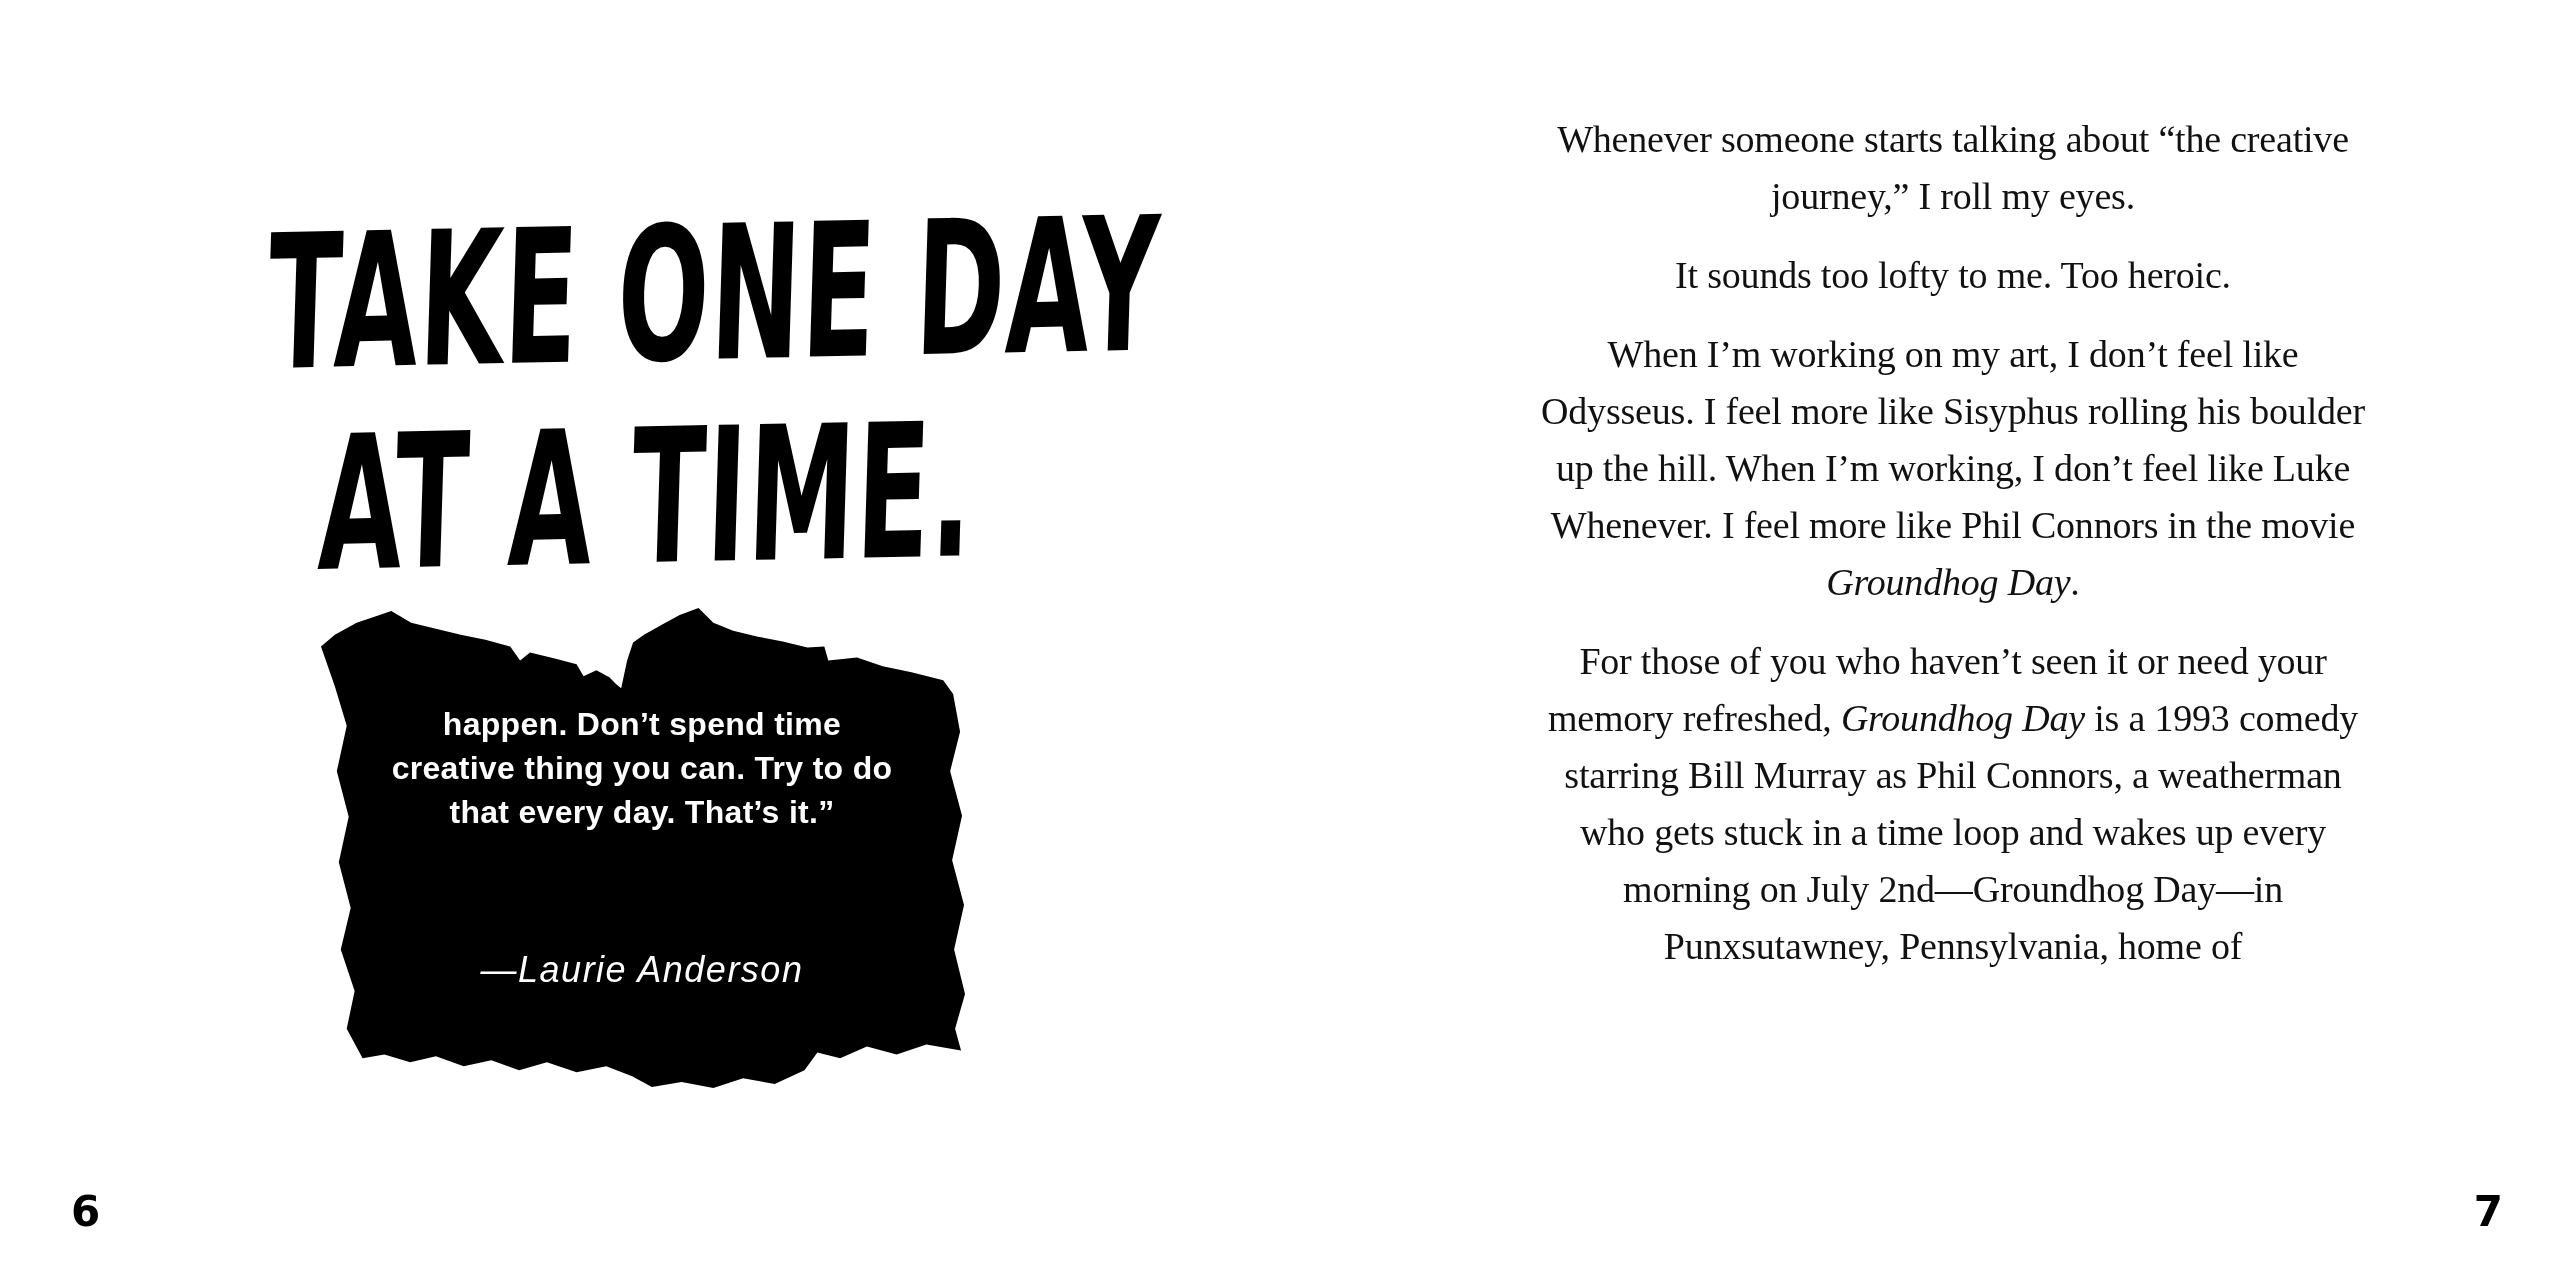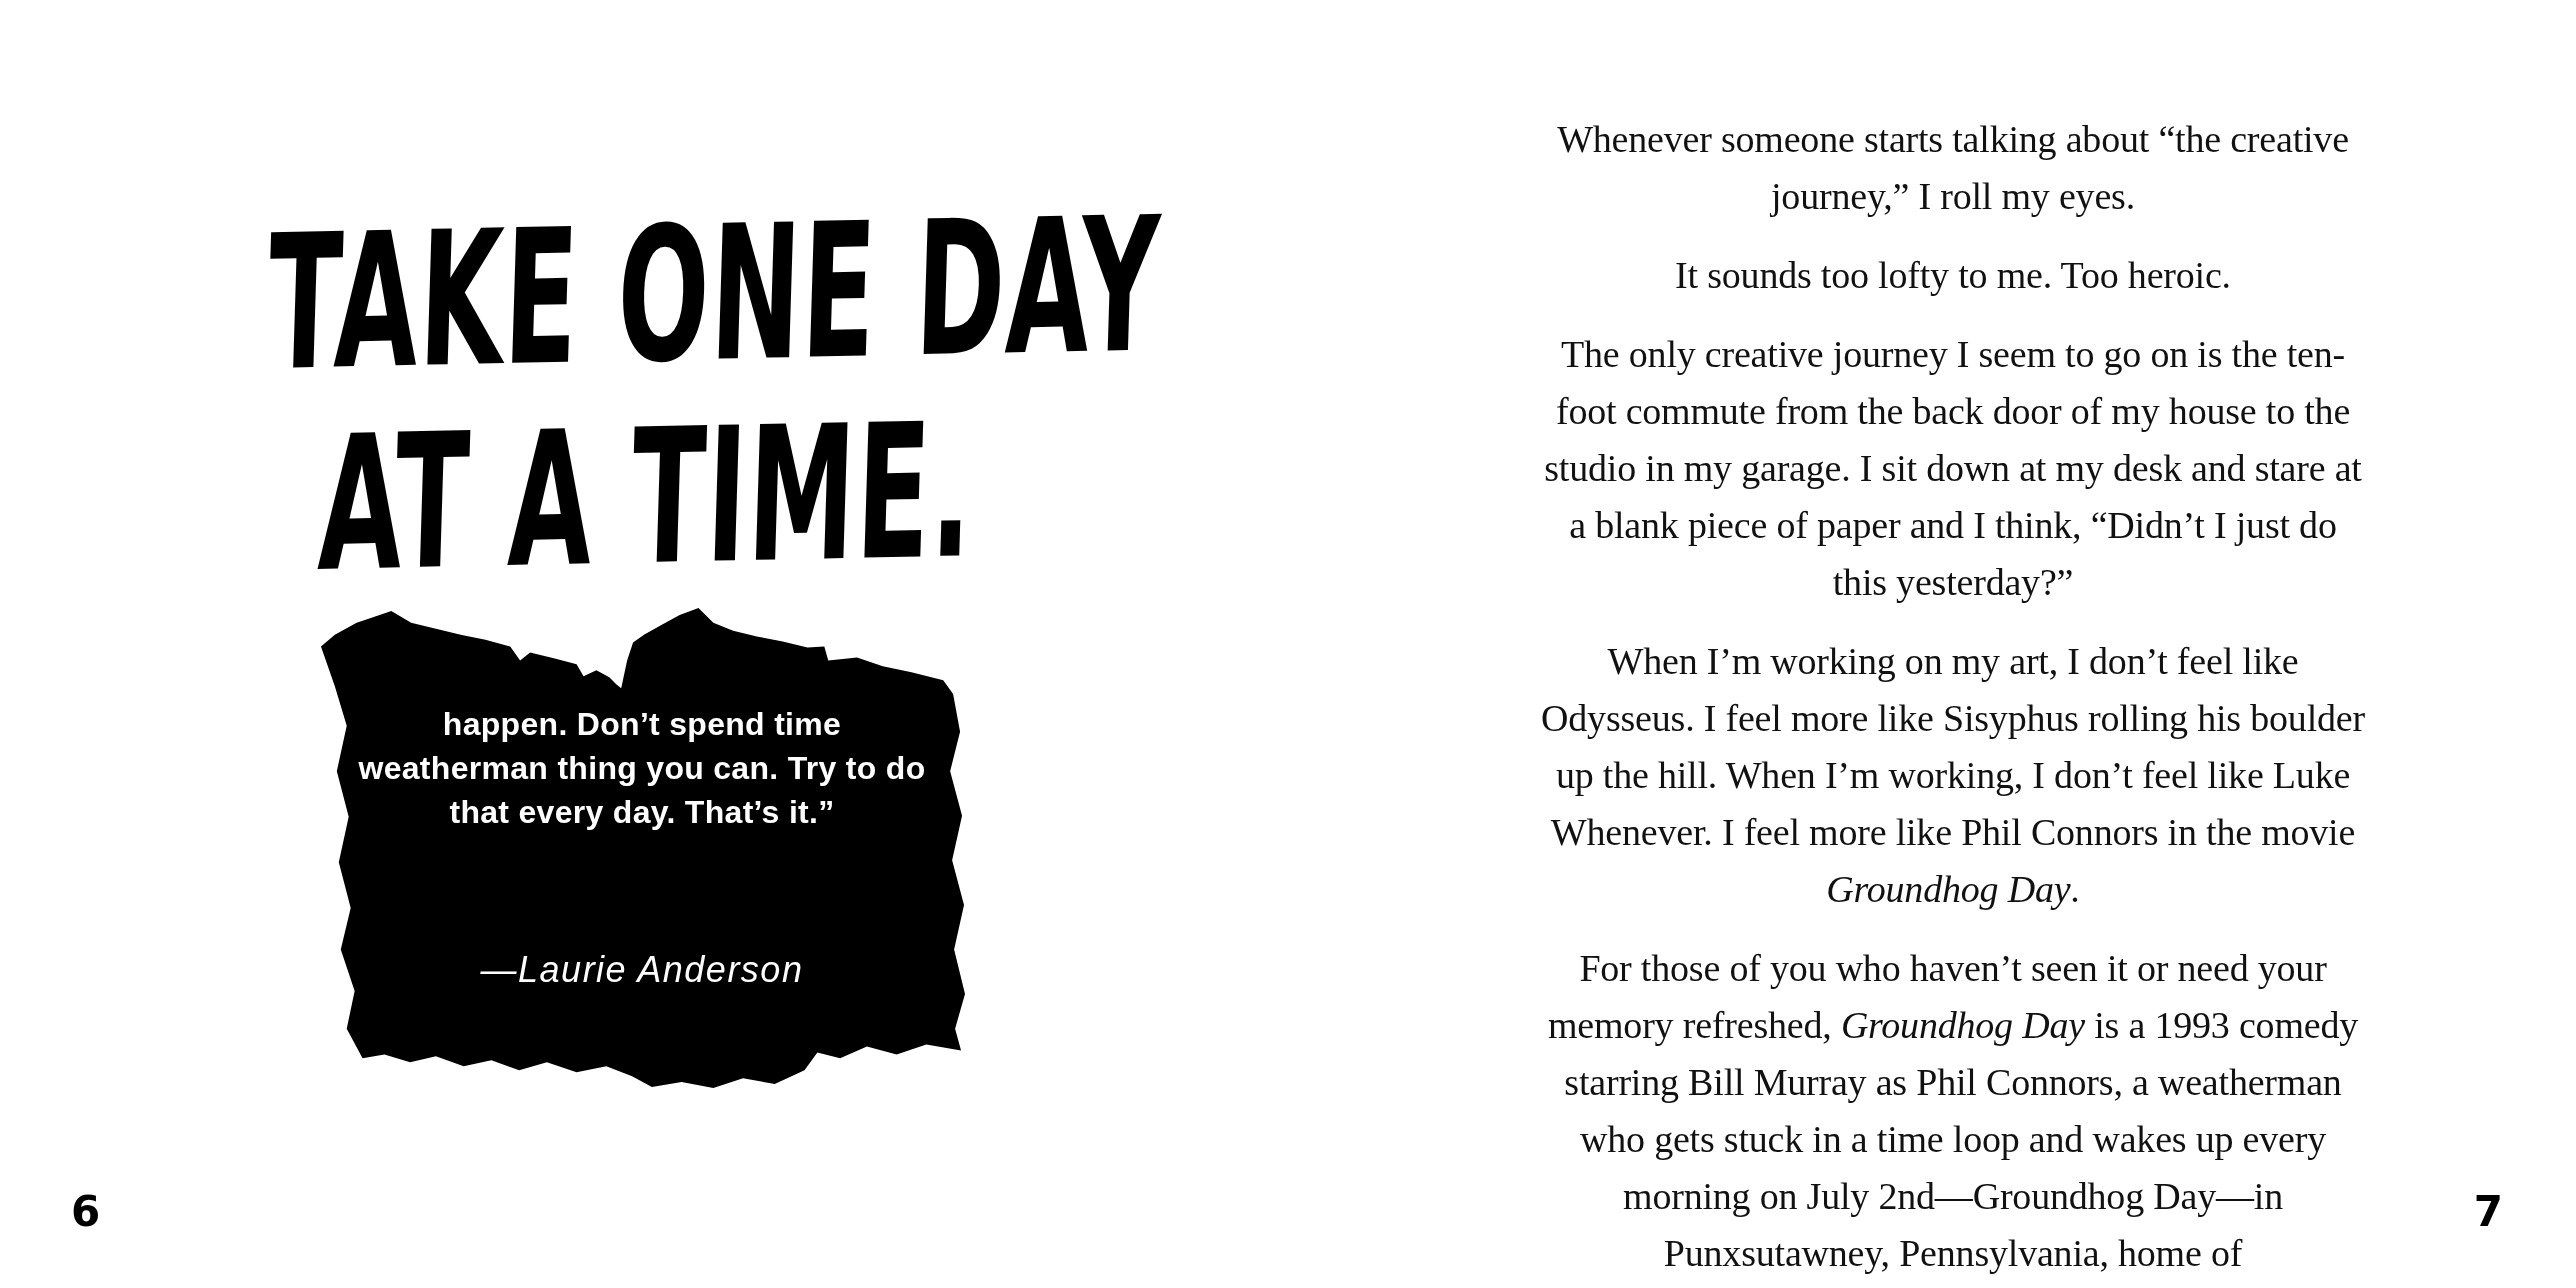--- a/index.html
+++ b/index.html
@@ -94,34 +94,33 @@
              L 307,86 313,58 319,40
              L 330,32 348,22 366,12 385,5 400,20 420,28 445,34 470,39 495,45 512,44 516,58 545,55 571,64 600,70 632,78 642,92
              L 649,130 639,170 651,215 641,260 653,305 643,350 654,395 644,430 650,452
              L 615,446 585,456 555,448 528,460 505,454
              L 492,472 462,486 430,480 400,490 368,484 338,489 318,478
              L 292,468 262,474 232,464 204,472 176,462 148,468 120,458 94,464 68,456 46,460
              L 30,430 38,392 24,350 34,308 22,262 32,216 20,170 30,124 18,84 4,44 Z" fill="#000000"></path>
       </svg>
       <blockquote>
         <span>happen. Don’t spend time</span>
-        <span>weatherman thing you can. Try to do</span>
+        <span>creative thing you can. Try to do</span>
         <span>that every day. That’s it.”</span>
       </blockquote>
       <figcaption>—Laurie Anderson</figcaption>
     </figure>
 
     <div class="folio fl">6</div>
   </section>
 
   <section class="page right">
     <div class="body-text">
       <p><span>Whenever someone starts talking about “the creative journey,” I roll my eyes.</span></p>
       <p><span>It sounds too lofty to me. Too heroic.</span></p>
-      <p><span>The only creative journey I seem to go on is the ten-foot commute from the back door of my house to the studio in my garage. I sit down at my desk and stare at a blank piece of paper and I think, “Didn’t I just do this yesterday?”</span></p>
       <p><span>When I’m working on my art, I don’t feel like Odysseus. I feel more like Sisyphus rolling his boulder up the hill. When I’m working, I don’t feel like Luke Whenever. I feel more like Phil Connors in the movie </span><span class="it">Groundhog Day</span><span>.</span></p>
       <p><span>For those of you who haven’t seen it or need your memory refreshed, </span><span class="it">Groundhog Day</span><span> is a 1993 comedy starring Bill Murray as Phil Connors, a weatherman who gets stuck in a time loop and wakes up every morning on July 2nd—Groundhog Day—in Punxsutawney, Pennsylvania, home of</span></p>
     </div>
 
     <div class="folio fr">7</div>
   </section>
 
 </div>
 
 

